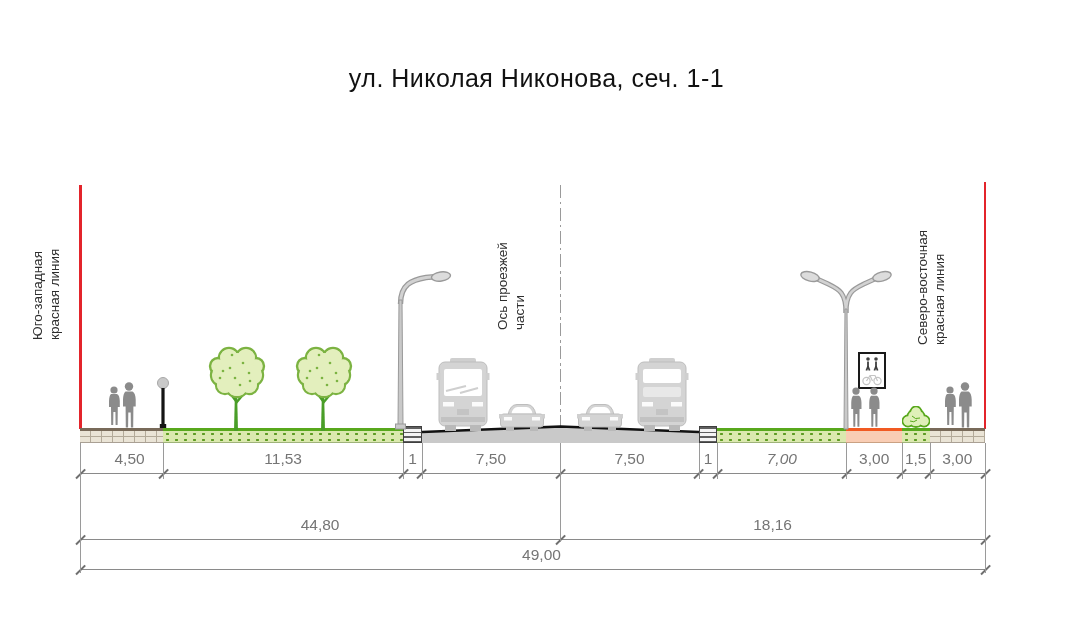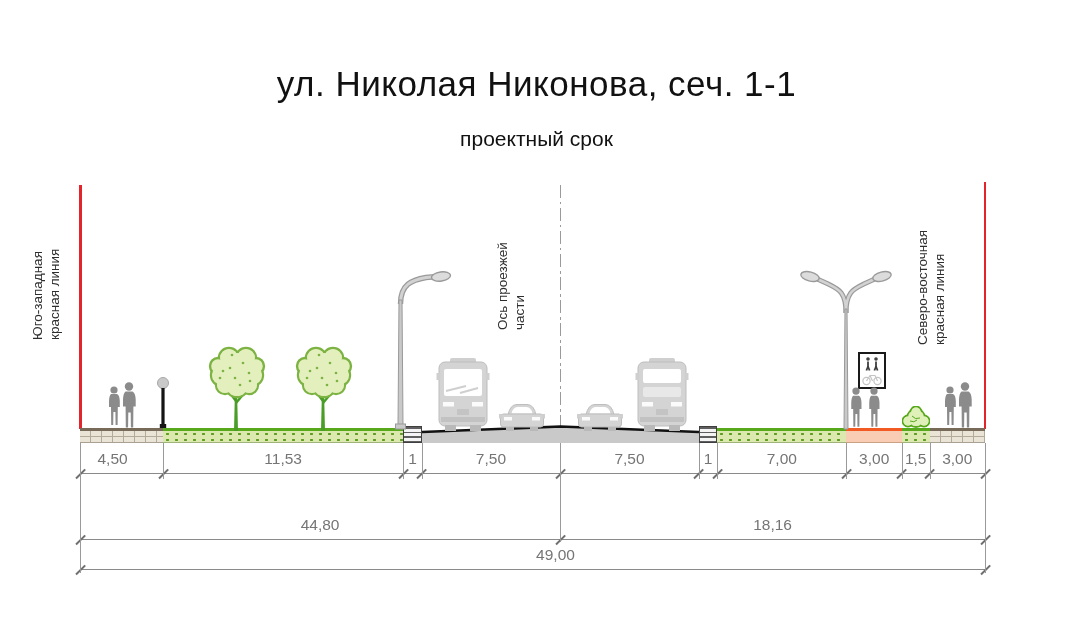--- a/index.html
+++ b/index.html
@@ -3,21 +3,21 @@
 <meta charset="utf-8">
 <style>
   html,body{margin:0;padding:0;background:#fff;}
   *{box-sizing:border-box;}
   .canvas{
     position:relative;width:1073px;height:617px;background:#fff;overflow:hidden;
     font-family:"Liberation Sans", sans-serif;
   }
   
   .title{position:absolute;left:0;top:64px;width:100%;text-align:center;
-         font-size:35px;color:#111;letter-spacing:.5px;}
+         font-size:25px;color:#111;letter-spacing:.5px;}
   .subtitle{position:absolute;left:0;top:127px;width:100%;text-align:center;
             font-size:21px;color:#111;}
   
   .redline{position:absolute;width:2.5px;background:#e3242b;}
   .axisline{position:absolute;width:1.6px;
     background:repeating-linear-gradient(to bottom,#9a9a9a 0 13px,transparent 13px 17px,#9a9a9a 17px 19.5px,transparent 19.5px 23px);}
   .vlabel{position:absolute;transform:rotate(-90deg);transform-origin:left bottom;
           white-space:pre-line;font-size:13.5px;line-height:17px;color:#2e2e2e;}
   
   .strip{position:absolute;left:80px;top:428px;width:905px;height:15px;}
@@ -40,21 +40,20 @@
   .vline{position:absolute;width:1px;background:#9a9a9a;}
   .tick{position:absolute;width:13px;height:1.7px;background:#6f6f6f;transform:rotate(-45deg);}
   .dim-label{position:absolute;text-align:center;font-size:15.5px;color:#757575;}
 </style>
 </head>
 <body>
 
 <div class="canvas">
 
   <div class="title">ул. Николая Никонова, сеч. 1-1</div>
-  <div class="subtitle">проектный срок</div>
 
   <div class="redline" style="left:79px;top:185px;height:244px;"></div>
   <div class="axisline" style="left:559.5px;top:185px;height:258px;"></div>
   <div class="redline" style="left:983.5px;top:182px;height:247px;"></div>
 
   <div class="vlabel" style="left:63px;top:306px;width:148px;height:34px;">Юго-западная
 красная линия</div>
   <div class="vlabel" style="left:528px;top:296px;width:140px;height:34px;">Ось проезжей
 части</div>
   <div class="vlabel" style="left:948px;top:311px;width:160px;height:34px;">Северо-восточная
@@ -287,27 +286,27 @@
   <svg class="obj" style="left:939px;top:381px;" width="40" height="48" viewBox="0 0 40 48">
     <g fill="#8b8b8b">
       <circle cx="11" cy="9" r="3.6"></circle>
       <path d="M8 13h6c2 1 2.6 3.5 2.8 7l0 6h-2l-.2 18h-2l-.2-13h-2l-.2 13h-2L8 26H6l0-6c.2-3.5.8-6 2-7z"></path>
       <circle cx="26" cy="5.5" r="4.2"></circle>
       <path d="M22.5 10.5h7c2.3 1.1 3 4 3.2 8l0 7h-2.3l-.2 21h-2.3l-.2-15h-2.4l-.2 15h-2.3l-.2-21H20l0-7c.2-4 .9-6.9 2.5-8z"></path>
     </g>
   </svg>
 
   <div id="dims">
-      <div class="dim-label" style="left: 71px; width: 83.1122px; top: 450px;">4,50</div>
+      <div class="dim-label" style="left: 88px; width: 83.1122px; top: 450px;">4,50</div>
       <div class="dim-label" style="left: 163.112px; width: 240.102px; top: 450px;">11,53</div>
       <div class="dim-label" style="left: 403.214px; width: 18.4694px; top: 450px;">1</div>
       <div class="dim-label" style="left: 421.684px; width: 138.52px; top: 450px;">7,50</div>
       <div class="dim-label" style="left: 560.204px; width: 138.52px; top: 450px;">7,50</div>
       <div class="dim-label" style="left: 698.724px; width: 18.4694px; top: 450px;">1</div>
-      <div class="dim-label" style="left: 717.194px; width: 129.286px; top: 450px;">7,00</div>
+      <div class="dim-label" style="left: 717.194px; width: 129.286px; top: 450px; font-style: italic;">7,00</div>
       <div class="dim-label" style="left: 846.48px; width: 55.4082px; top: 450px;">3,00</div>
       <div class="dim-label" style="left: 901.888px; width: 27.7041px; top: 450px; text-align: center;">1,5</div>
       <div class="dim-label" style="left: 929.592px; width: 55.4082px; top: 450px;">3,00</div>
       <div class="hline" style="left: 80px; width: 905px; top: 473px;"></div>
       <div class="tick" style="left: 73.5px; top: 472.9px;"></div>
       <div class="vline" style="left: 80px; top: 443px; height: 36px;"></div>
       <div class="tick" style="left: 156.612px; top: 472.9px;"></div>
       <div class="vline" style="left: 163.112px; top: 443px; height: 36px;"></div>
       <div class="tick" style="left: 396.714px; top: 472.9px;"></div>
       <div class="vline" style="left: 403.214px; top: 443px; height: 36px;"></div>
@@ -326,21 +325,21 @@
       <div class="tick" style="left: 923.092px; top: 472.9px;"></div>
       <div class="vline" style="left: 929.592px; top: 443px; height: 36px;"></div>
       <div class="tick" style="left: 978.5px; top: 472.9px;"></div>
       <div class="vline" style="left: 985px; top: 443px; height: 36px;"></div>
       <div class="dim-label" style="left: 80px; width: 480.204px; top: 516px;">44,80</div>
       <div class="dim-label" style="left: 560.204px; width: 424.796px; top: 516px;">18,16</div>
       <div class="hline" style="left: 80px; width: 905px; top: 539px;"></div>
       <div class="tick" style="left: 73.5px; top: 538.9px;"></div>
       <div class="tick" style="left: 553.704px; top: 538.9px;"></div>
       <div class="tick" style="left: 978.5px; top: 538.9px;"></div>
-      <div class="dim-label" style="left: 83px; width: 905px; top: 546px; padding-left: 40px;">49,00</div>
+      <div class="dim-label" style="left: 69px; width: 905px; top: 546px; padding-left: 40px;">49,00</div>
       <div class="hline" style="left: 80px; width: 905px; top: 569px;"></div>
       <div class="tick" style="left: 73.5px; top: 568.9px;"></div>
       <div class="tick" style="left: 978.5px; top: 568.9px;"></div>
       <div class="vline" style="left: 80px; top: 479px; height: 94px;"></div>
       <div class="vline" style="left: 560.204px; top: 446px; height: 96px;"></div>
       <div class="vline" style="left: 985px; top: 479px; height: 94px;"></div>
     </div>
 
 </div>
 

